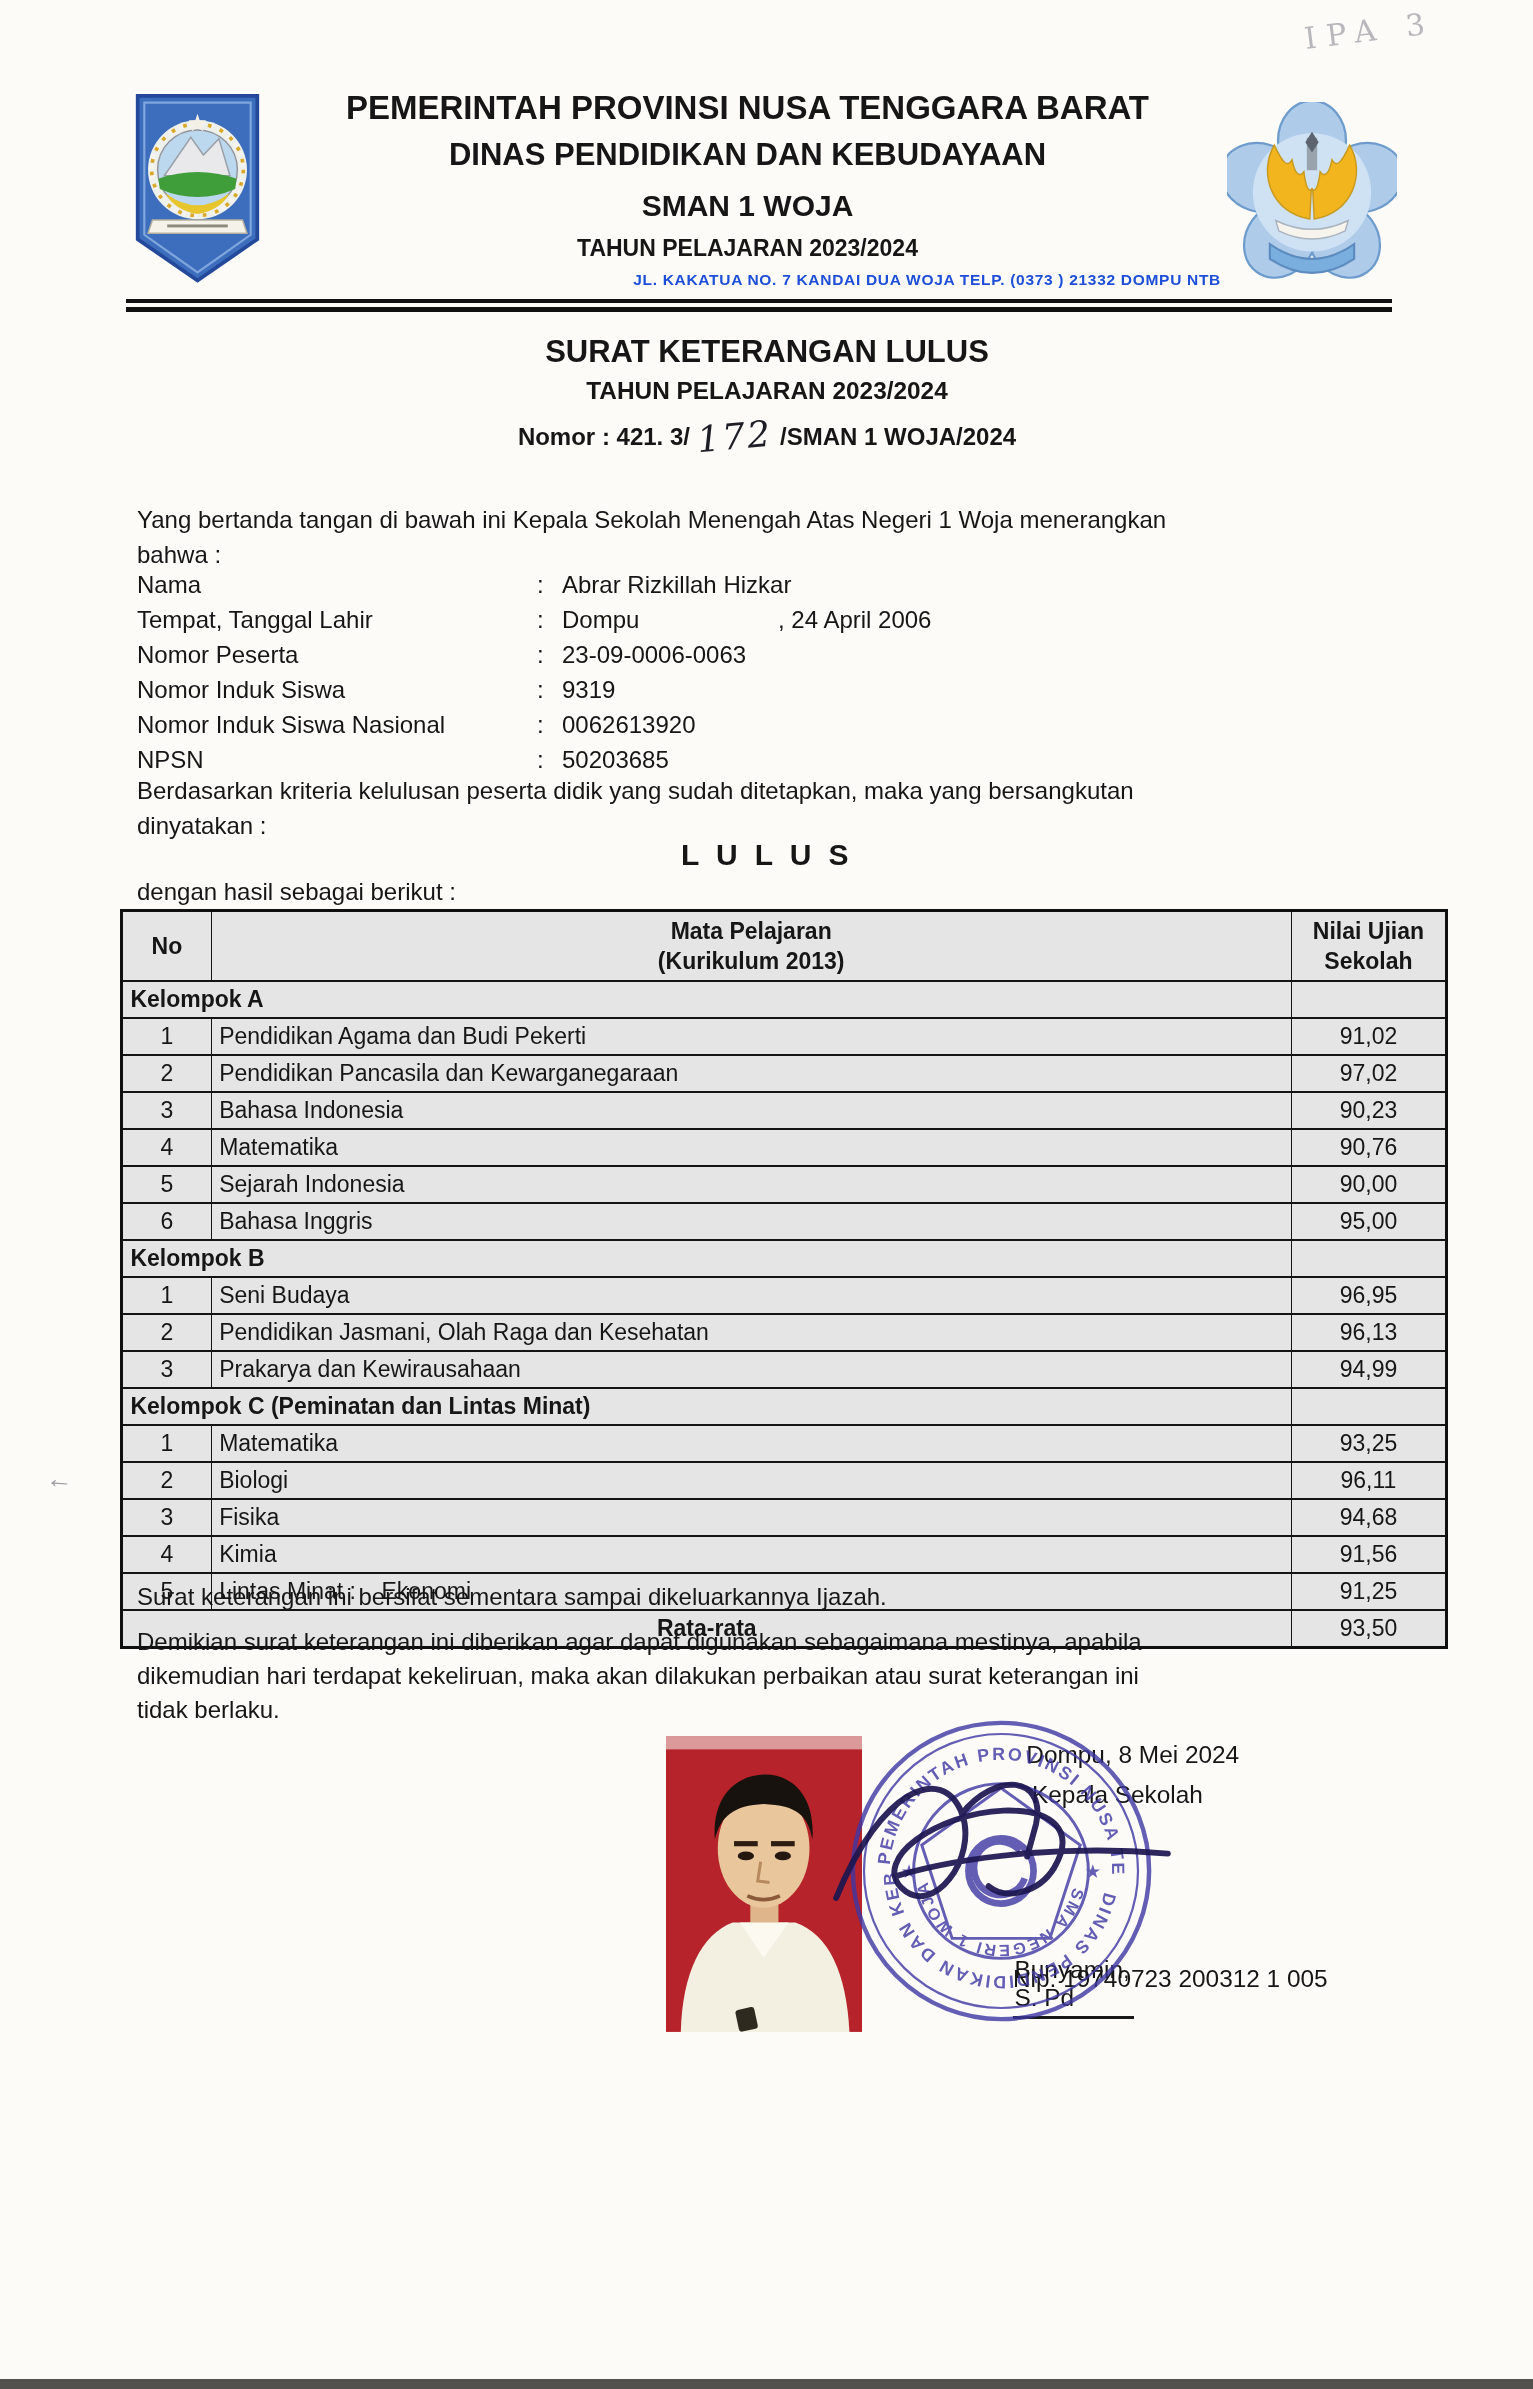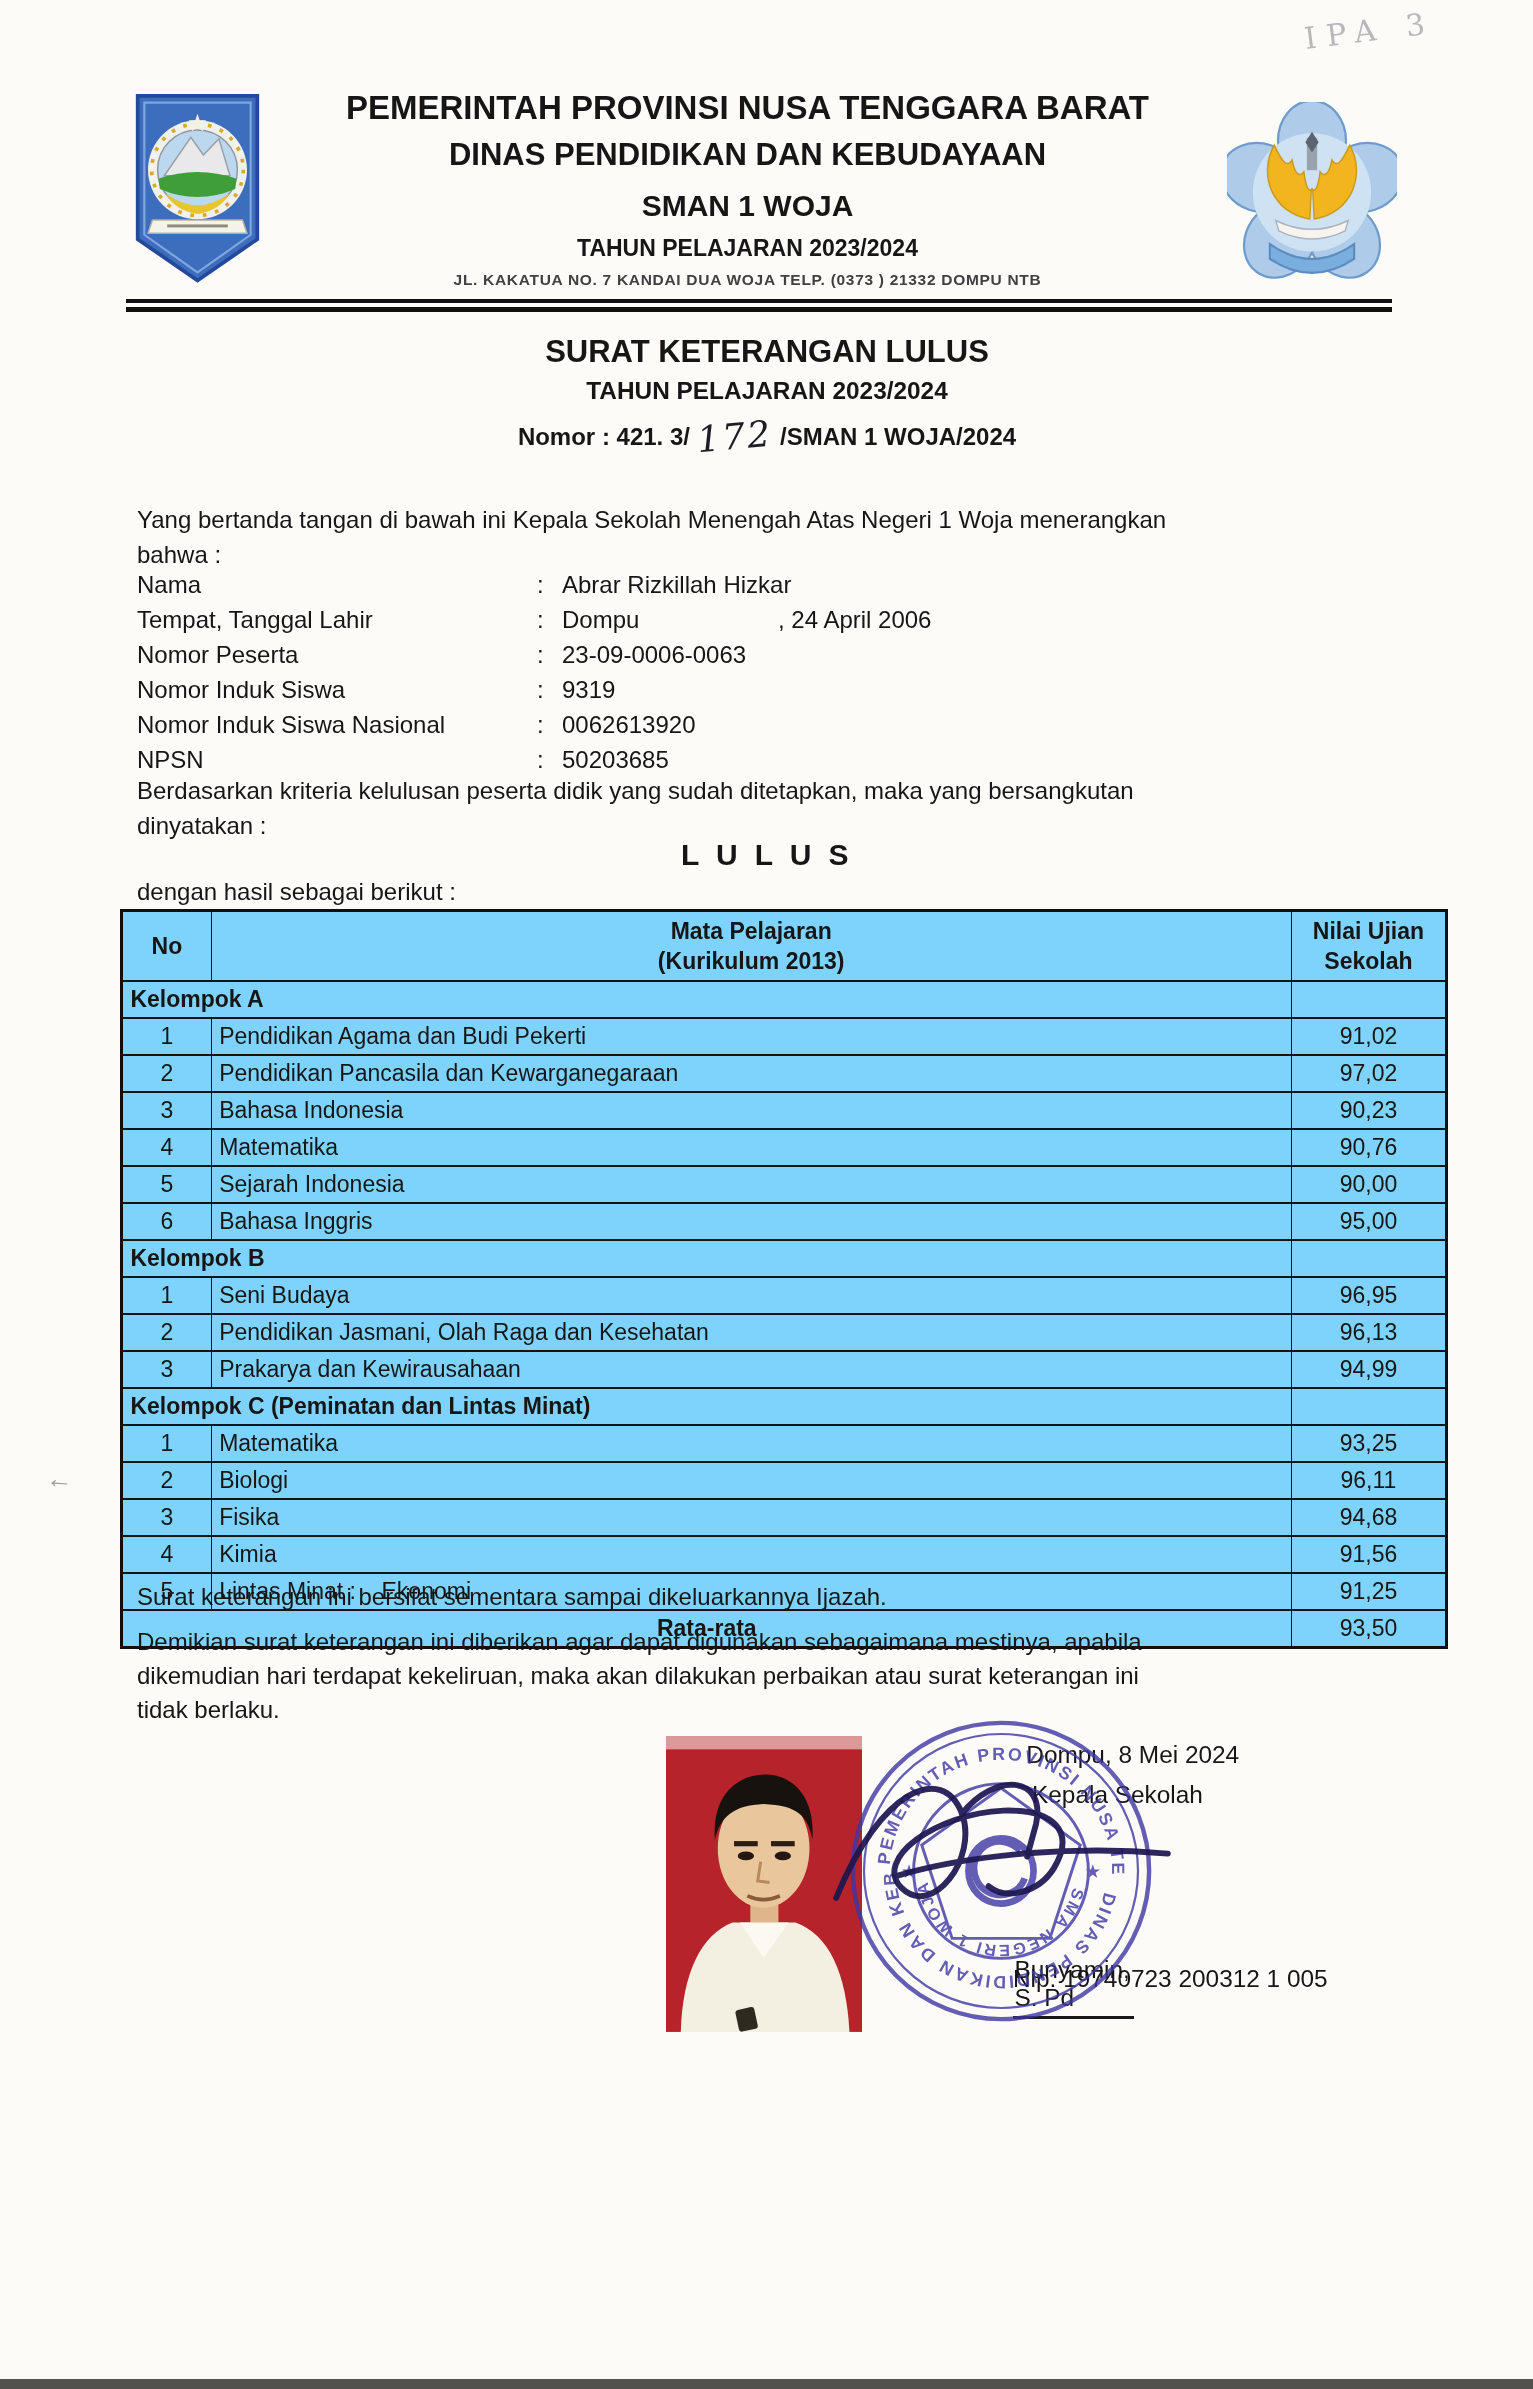--- a/index.html
+++ b/index.html
@@ -10,21 +10,21 @@
   
   .corner-note{top:13.3px;left:1304px;font-size:30px;color:#b7b7bc;letter-spacing:10.4px;
                transform:rotate(-7deg);font-family:"DejaVu Serif", serif;}
 
   
   .hdr-text{top:86px;left:274px;width:947px;text-align:center;font-weight:bold;}
   .hdr-gov{font-size:33px;line-height:43px;}
   .hdr-dept{font-size:31px;line-height:52px;}
   .hdr-school{font-size:30px;line-height:49px;}
   .hdr-year{font-size:23px;line-height:37px;}
-  .hdr-addr{font-size:15.5px;line-height:25px;letter-spacing:0.7px;color:#404040;}
+  .hdr-addr{font-size:15.5px;line-height:25px;letter-spacing:0.7px;color:#1d4ed8;text-align:right;}
   .logo-left{top:93px;left:133px;width:129px;height:192px;}
   .logo-right{top:102px;left:1227px;width:170px;height:200px;}
   .rule{top:299px;left:126px;width:1266px;}
   .rule .r1{height:3.7px;background:#101010;}
   .rule .r2{height:5.2px;background:#101010;margin-top:4.4px;}
 
   
   .title-block{top:333px;left:0;width:1534px;text-align:center;font-weight:bold;}
   .t1{font-size:31px;line-height:38px;}
   .t2{font-size:24.4px;line-height:41px;}
@@ -41,21 +41,21 @@
   .field-label{width:400px;flex:none;}
   .field-colon{width:25px;flex:none;}
   .field-value{flex:none;}
   .field-value.w-fixed{width:216px;}
   .statement{top:773px;left:137px;width:1073px;font-size:24px;line-height:35px;}
   .lulus{top:838px;left:0;width:1534px;text-align:center;font-size:30px;font-weight:bold;letter-spacing:4.4px;}
   .lead-in{top:878px;left:137px;font-size:24px;}
 
   
   .grades{top:909px;left:120px;}
-  table.grid{border-collapse:collapse;table-layout:fixed;width:1276px;background:#7dd3fc;}
+  table.grid{border-collapse:collapse;table-layout:fixed;width:1276px;background:#e5e5e5;}
   table.grid td,table.grid th{border:1.5px solid #141414;border-top-width:2.2px;border-bottom-width:2.2px;
       font-size:23px;padding:0 7.4px;height:35px;overflow:hidden;white-space:pre;}
   table.grid{border:3px solid #0f0f0f;}
   th.h-no{width:73px;}
   th.h-subject{width:1064px;}
   th.h-score{width:139px;}
   .hdr-cell{font-weight:bold;text-align:center;height:68px !important;line-height:30px;}
   td.no-cell{text-align:center;}
   td.score-cell{text-align:center;}
   td.group-cell{font-weight:bold;padding-left:6px;}

